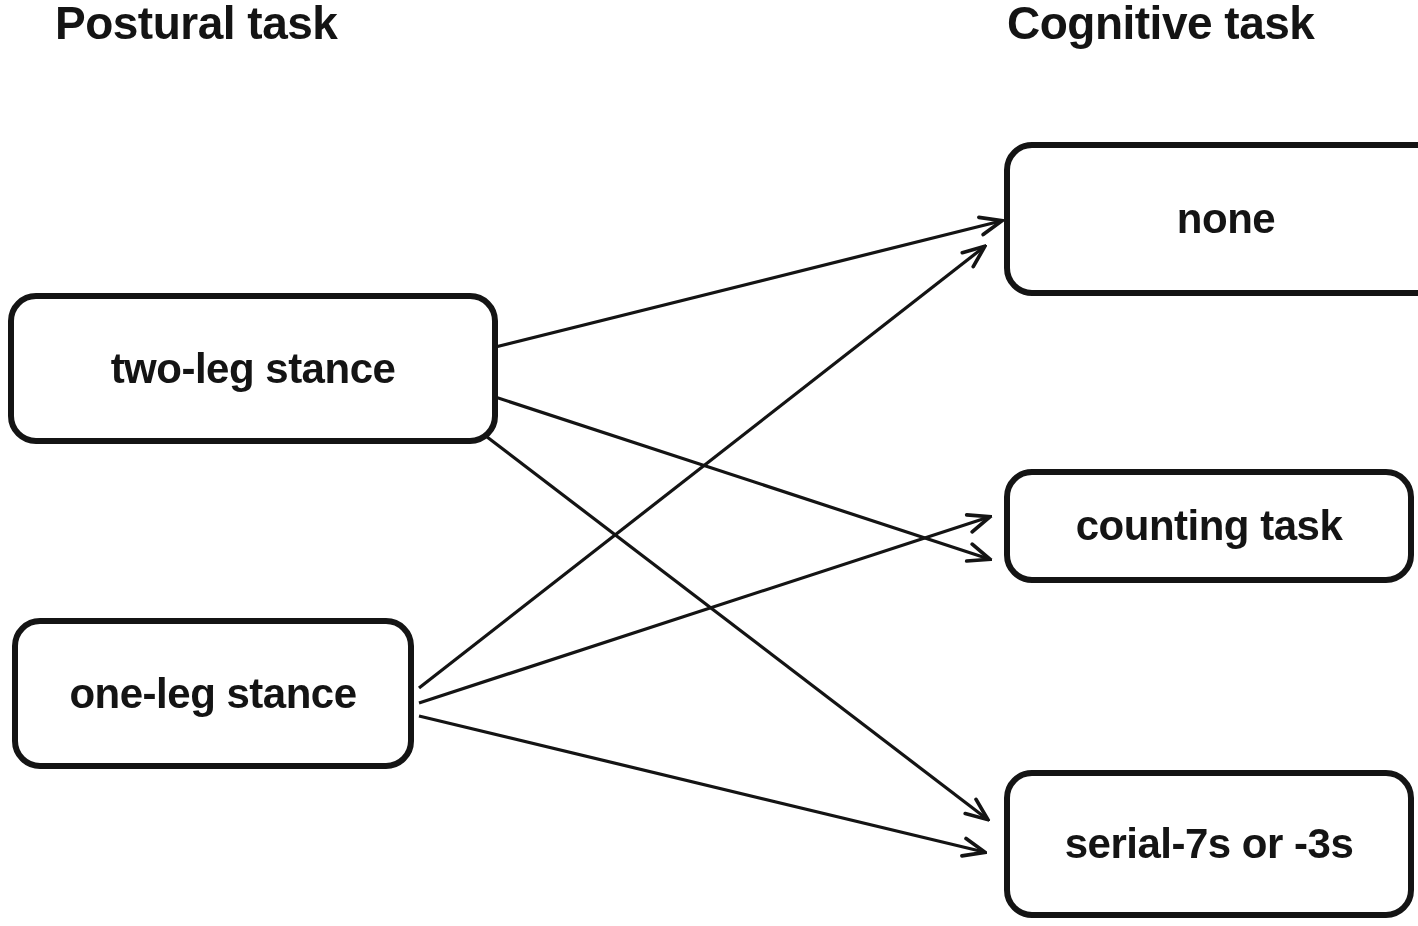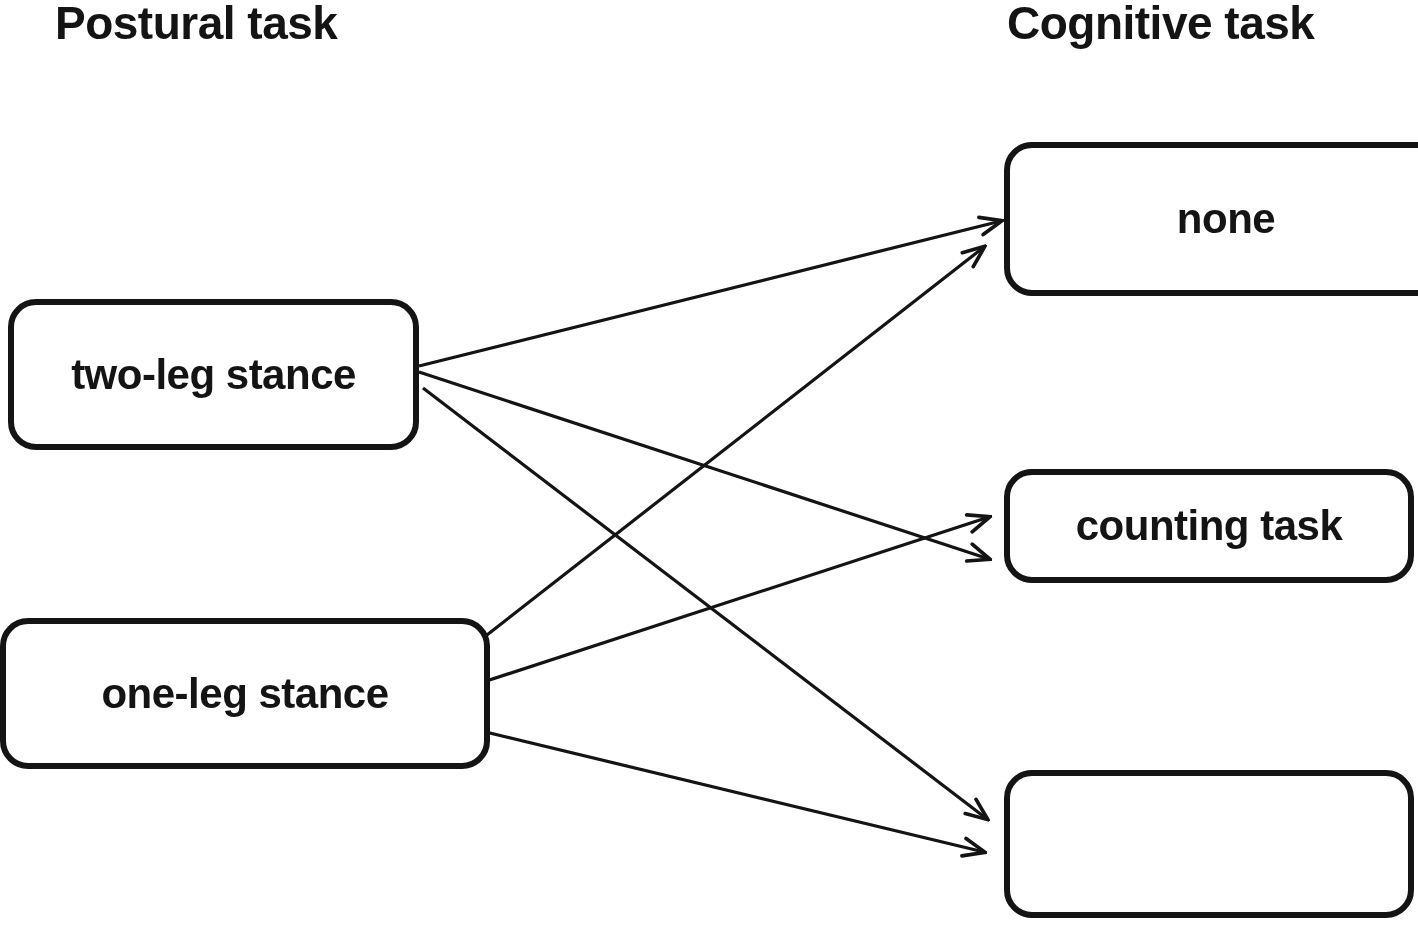--- a/index.html
+++ b/index.html
@@ -49,22 +49,22 @@
     flex-direction: column;
     align-items: center;
     justify-content: center;
     text-align: center;
     font-size: 42px;
     font-weight: 700;
     color: var(--text, #141414);
     letter-spacing: -0.5px;
     line-height: 1.18;
   }
-  .node.two-leg  { left: 8px;    top: 299px; width: 411px; height: 151px; }
-  .node.one-leg  { left: 0;    top: 618px; width: 490px; height: 151px; }
+  .node.two-leg  { left: 8px;    top: 293px; width: 490px; height: 151px; }
+  .node.one-leg  { left: 12px;    top: 618px; width: 402px; height: 151px; }
   .node.none     { left: 1004px; top: 142px; width: 444px; height: 154px; }
   .node.counting { left: 1004px; top: 469px; width: 410px; height: 114px; }
   .node.serial   { left: 1004px; top: 770px; width: 410px; height: 148px; }
 </style>
 </head>
 <body>
 
 <div class="canvas">
 
   <svg id="edges" viewBox="0 0 1418 926" xmlns="http://www.w3.org/2000/svg">
@@ -97,15 +97,16 @@
 
   <div class="node none">
     <span>none</span>
   </div>
 
   <div class="node counting">
     <span>counting task</span>
   </div>
 
   <div class="node serial">
+    <span>serial-7s or -3s</span>
   </div>
 
 </div>
 
 </body></html>

